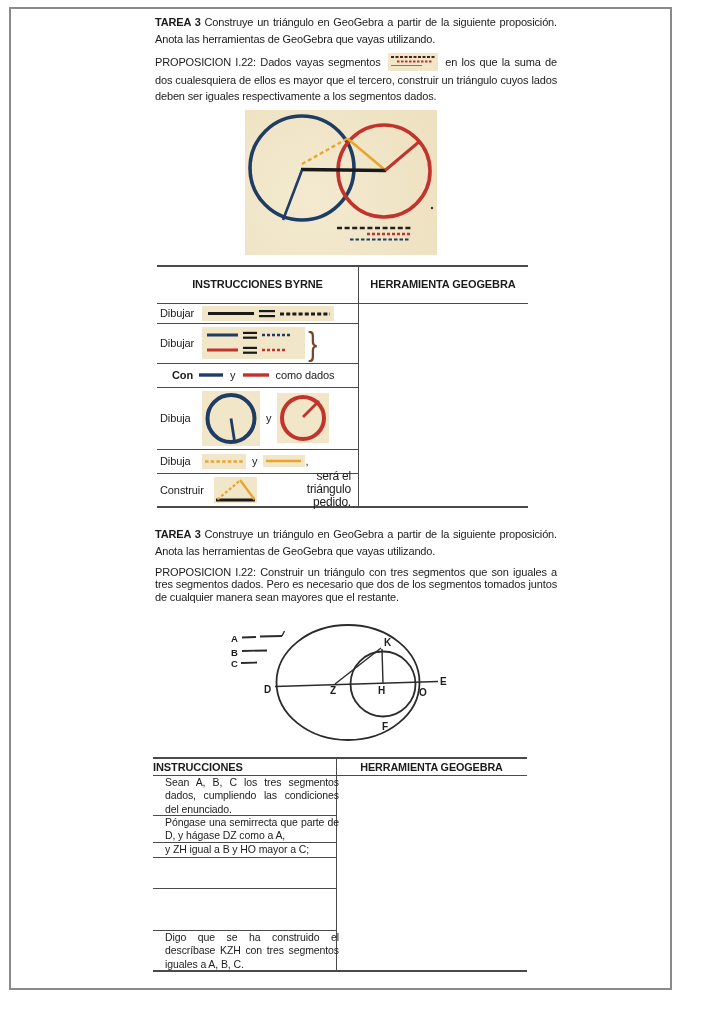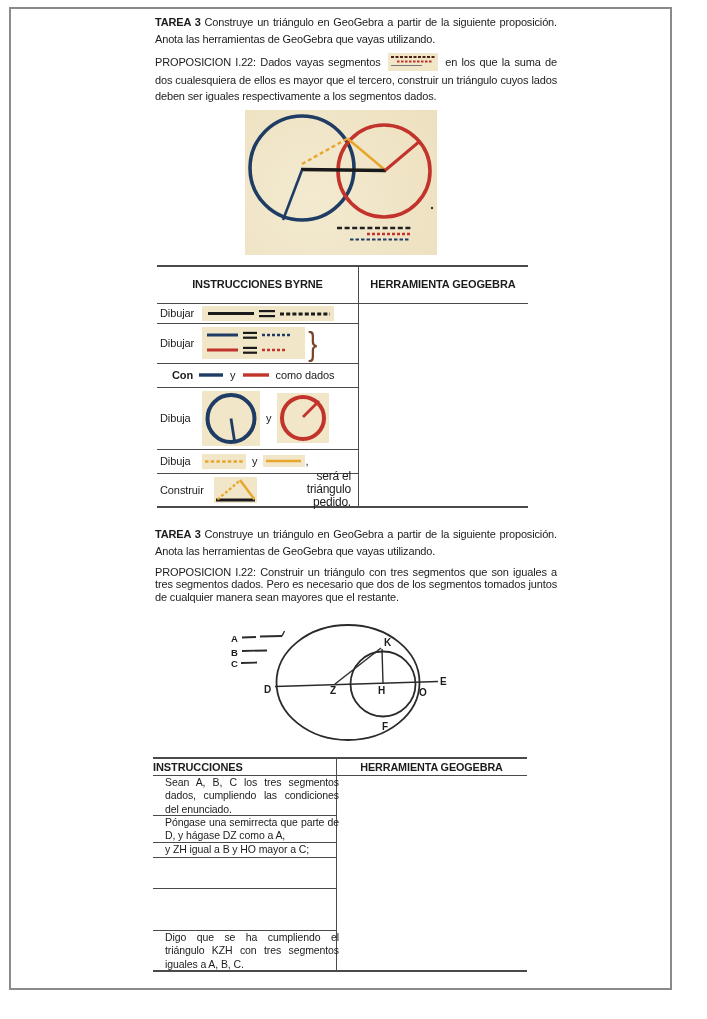--- a/index.html
+++ b/index.html
@@ -242,15 +242,15 @@
     <div class="rowline" style="top:173px;"></div>
 
     <div class="thead">
       <div class="th1">INSTRUCCIONES</div>
       <div class="th2">HERRAMIENTA GEOGEBRA</div>
     </div>
 
     <div class="t2cell" style="top:18px;height:40px;">Sean A, B, C los tres segmentos dados, cumpliendo las condiciones del enunciado.</div>
     <div class="t2cell" style="top:58px;height:27px;">Póngase una semirrecta que parte de D, y hágase DZ como a A,</div>
     <div class="t2cell" style="top:85px;height:15px;">y ZH igual a B y HO mayor a C;</div>
-    <div class="t2cell" style="top:173px;height:40px;">Digo que se ha cumpliendo el triángulo KZH con tres segmentos iguales a A, B, C.</div>
+    <div class="t2cell" style="top:173px;height:40px;">Digo que se ha construido el descríbase KZH con tres segmentos iguales a A, B, C.</div>
   </div>
 </div>
 
 </body></html>

